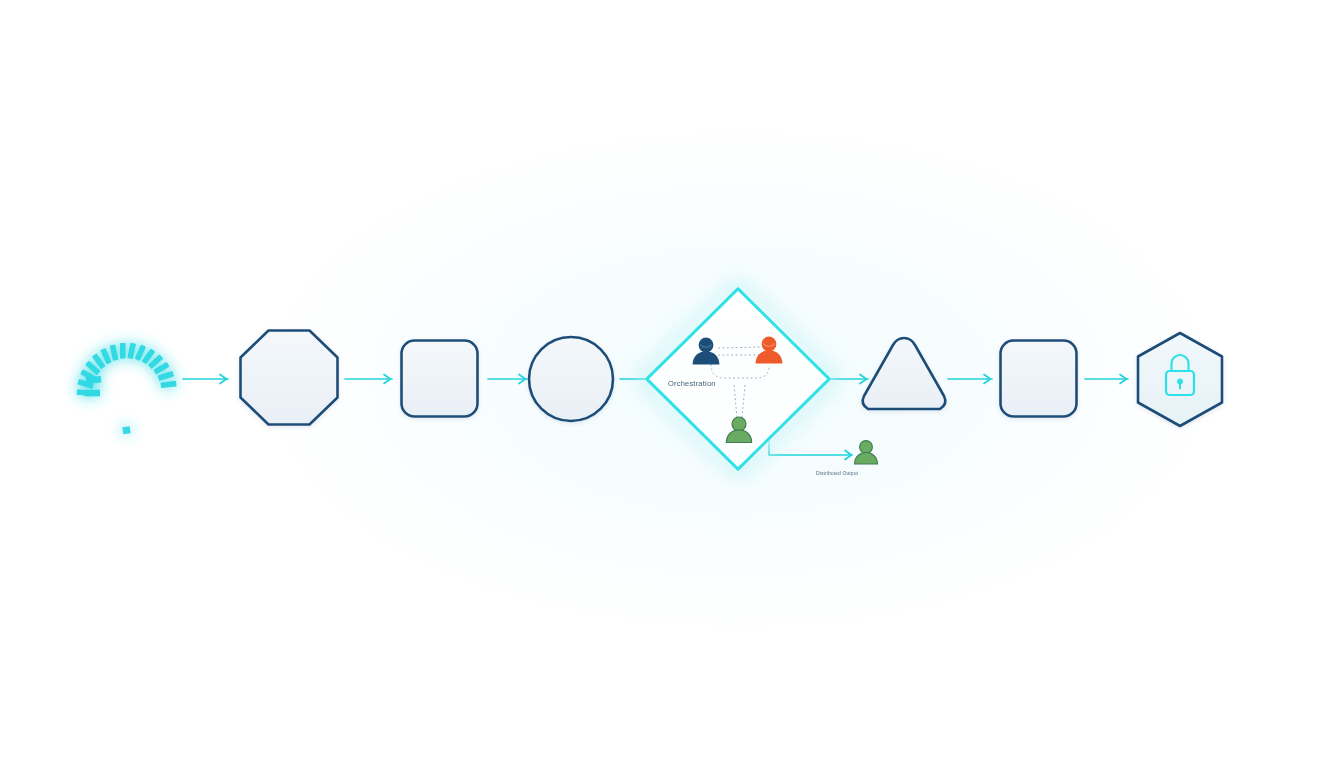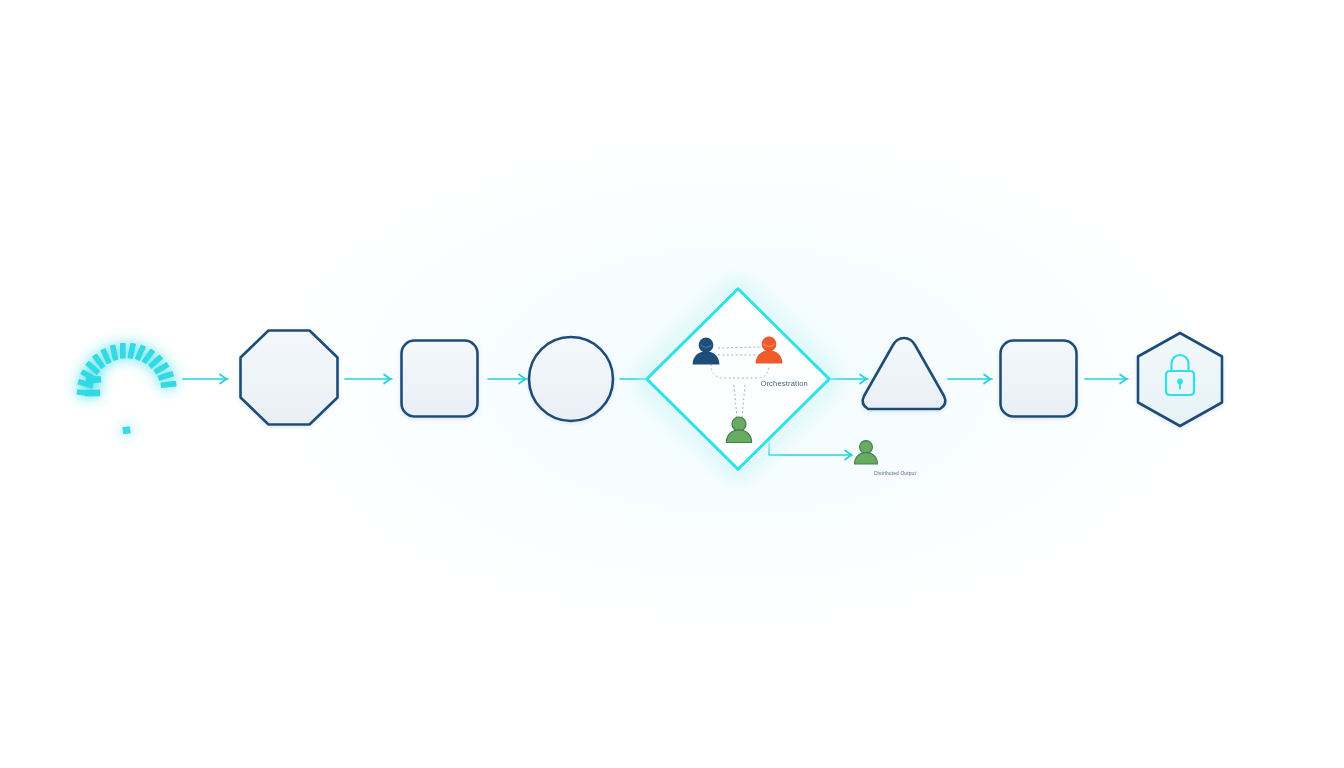--- a/index.html
+++ b/index.html
@@ -29,21 +29,21 @@
     inset: 0;
     width: 1344px;
     height: 768px;
   }
   svg.layer { display: block; }
 
   .node-label {
     position: absolute;
     color: #2b4a63;
     font-family: "Liberation Sans", sans-serif;
-    text-align: right;
+    text-align: left;
     white-space: nowrap;
     pointer-events: none;
   }
   #orch-label {
     left: 668px;
     top: 379px;
     width: 140px;
     font-size: 7.5px;
     letter-spacing: .2px;
     color: #33536e;

